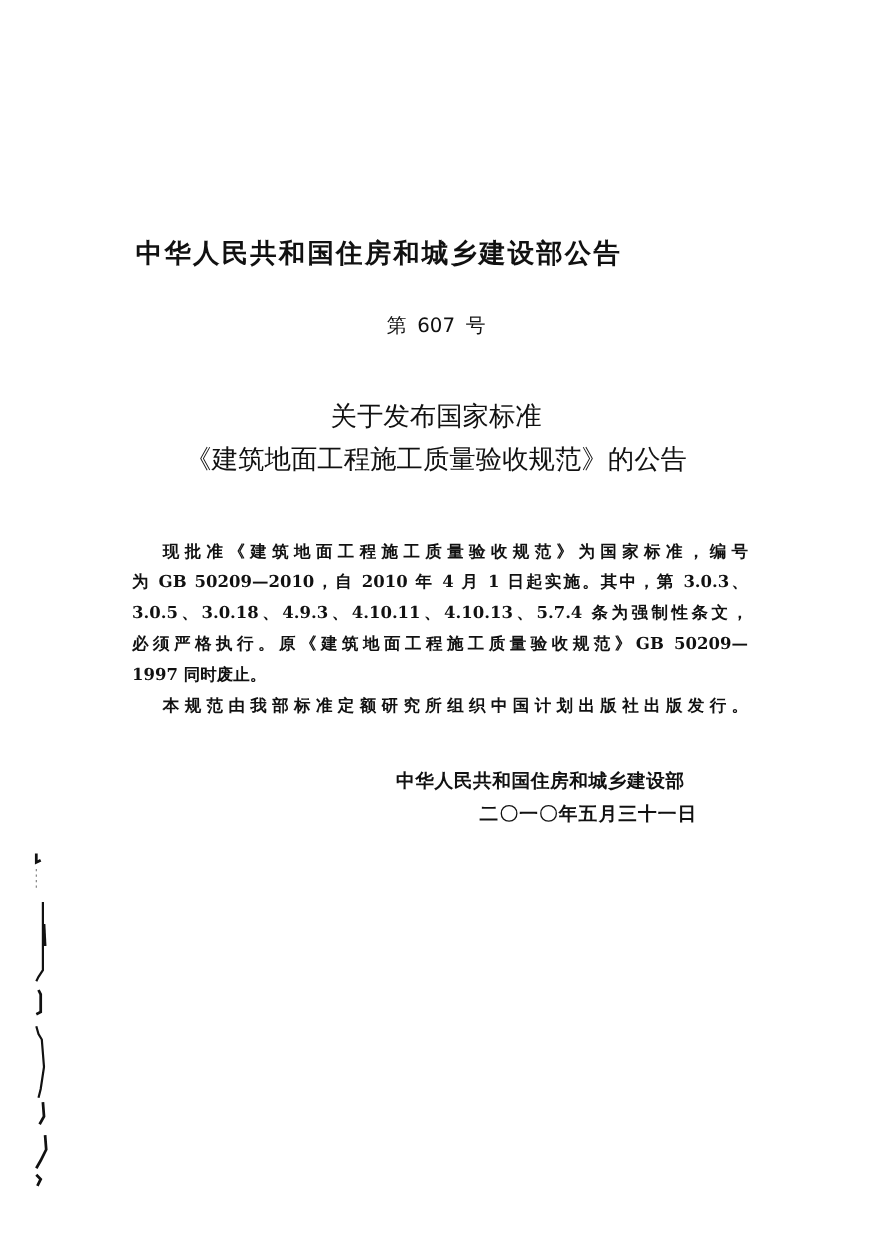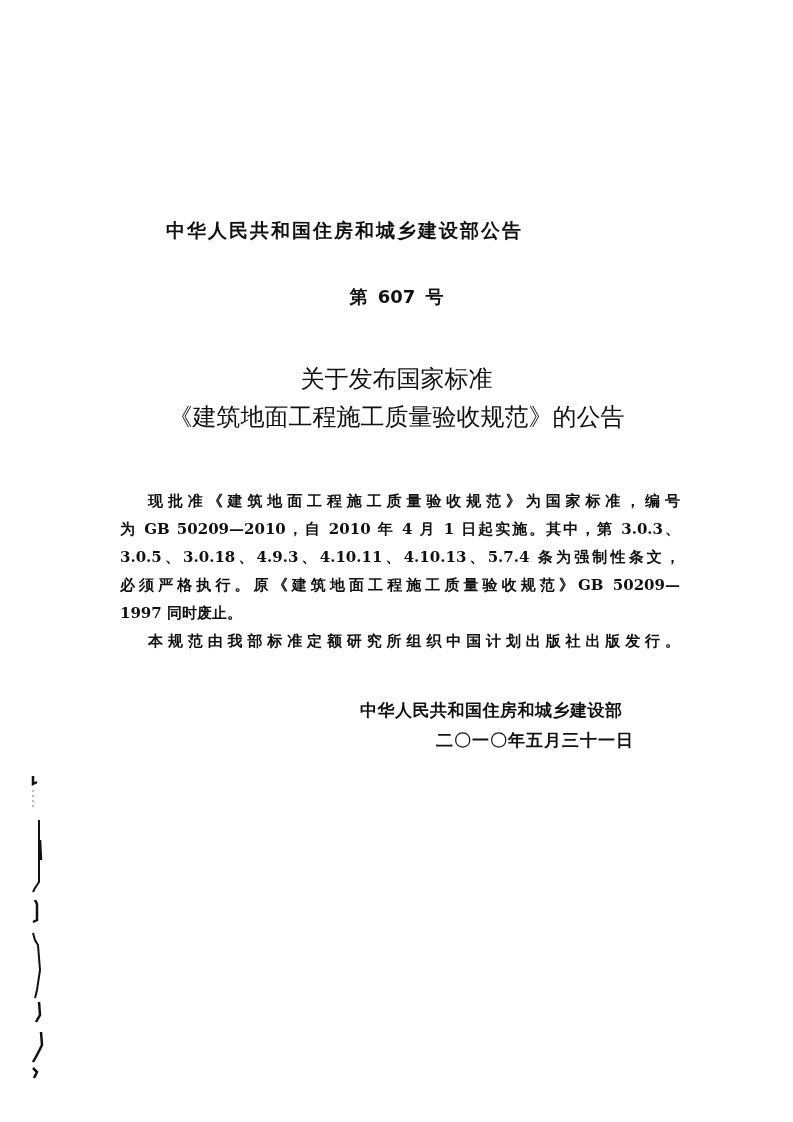--- a/index.html
+++ b/index.html
@@ -20,31 +20,31 @@
       left: 0; top: 0;
       width: 793px; height: 1122px;
     }
     .title {
       position: absolute;
       left: 0; width: 689px;
       top: 212px;
       text-align: center;
       font-family: "DejaVu Sans", "Liberation Sans", sans-serif;
       font-weight: bold;
-      font-size: 19px;
+      font-size: 24px;
       letter-spacing: 2px;
       line-height: 36px;
     }
     .number {
       position: absolute;
       left: 0; width: 793px;
       top: 284px;
       text-align: center;
       font-family: "DejaVu Sans", "Liberation Sans", sans-serif;
-      font-weight: bold;
+      font-weight: normal;
       font-size: 18px;
       line-height: 26px;
       word-spacing: 4px;
     }
     .subtitle {
       position: absolute;
       left: 0; width: 793px;
       text-align: center;
       font-family: "DejaVu Serif", "Liberation Serif", serif;
       font-size: 24px;

